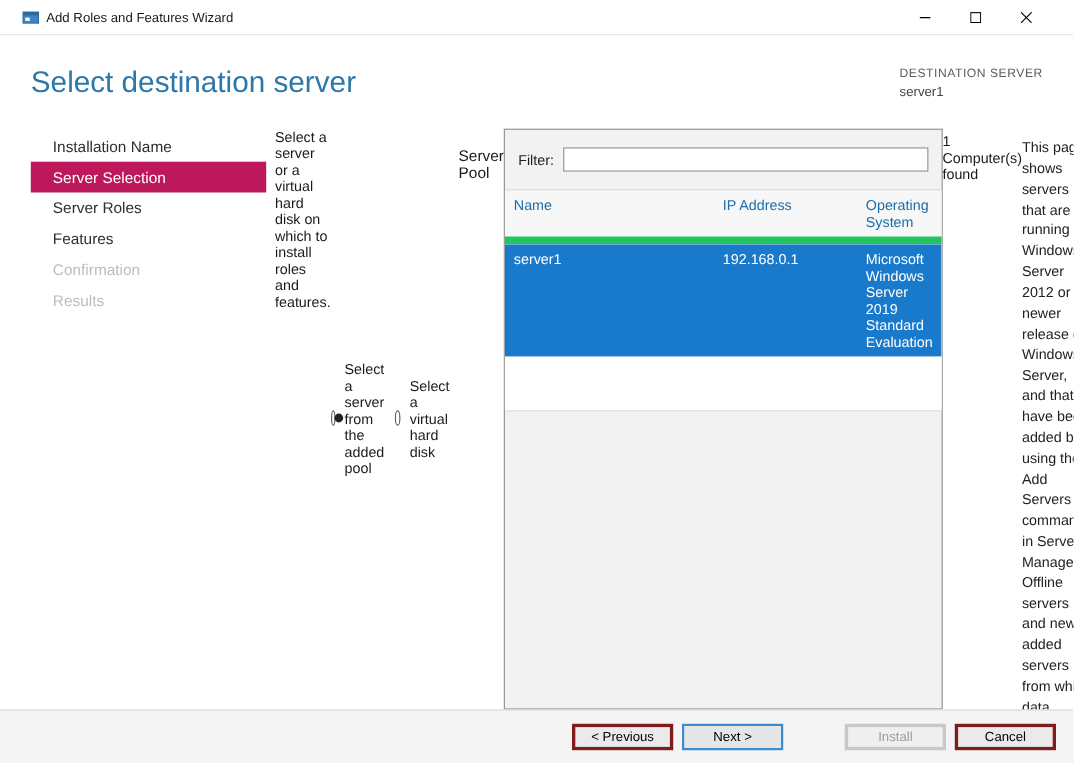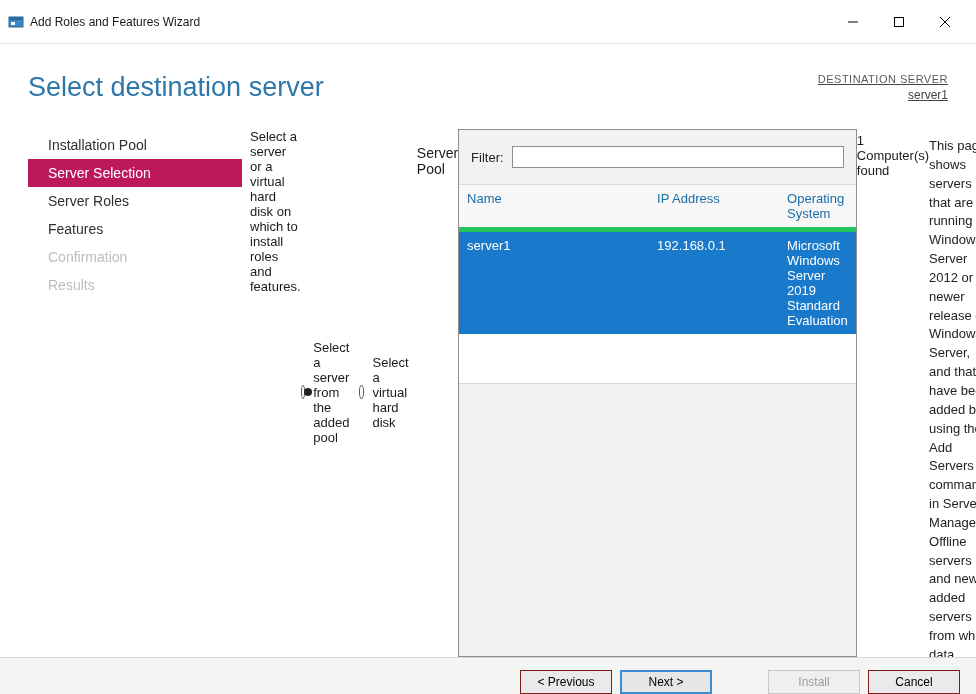--- a/index.html
+++ b/index.html
@@ -8,24 +8,24 @@
     padding: 0;
     font-family: "Segoe UI", Tahoma, sans-serif;
     font-size: 13px;
     color: #1a1a1a;
     background: #fff;
     width: 976px;
     height: 694px;
     overflow: hidden;
   }
   .titlebar {
-    height: 44px;
-    display: flex;
-    align-items: center;
-    padding: 0 8px;
+    height: 32px;
+    display: flex;
+    align-items: center;
+    padding: 0 20px;
     border-bottom: 1px solid #e6e6e6;
   }
   .titlebar-icon {
     width: 16px;
     height: 16px;
     margin-right: 6px;
     display: inline-flex;
     align-items: center;
     justify-content: center;
   }
@@ -52,25 +52,23 @@
     align-items: flex-end;
     padding: 28px 28px 0 28px;
   }
   .page-title {
     color: #2d77a9;
     font-size: 27px;
     font-weight: 300;
   }
   .dest-block {
     margin-left: auto;
-    text-align: right;
     color: #444;
     font-size: 11px;
     line-height: 1.35;
-    text-decoration: underline;
   }
   .dest-label { letter-spacing: 0.5px; color:#5b5b5b;}
   .dest-server { font-size: 12px; }
   .main-row {
     display: flex;
     flex: 1;
     padding: 24px 28px 0 28px;
     min-height: 0;
   }
   .sidebar {
@@ -127,21 +125,21 @@
     border: 1px solid #8e8e8e;
     background: #fff;
     padding: 0 4px;
     font-family: inherit;
     font-size: 13px;
   }
   .table-headers {
     display: flex;
     background: #f7f7f7;
     border-top: 1px solid #d9d9d9;
-    border-bottom: 5px solid #22c55e;
+    border-bottom: 7px solid #22c55e;
     color: #1b6ea8;
     font-size: 13px;
   }
   .th, .td { padding: 6px 8px; }
   .col-name { width: 190px; }
   .col-ip   { width: 130px; }
   .col-os   { flex: 1; }
   .table-body { background:#fff; height: 152px; overflow:auto; border-bottom:1px solid #d9d9d9;}
   .tr { display:flex; font-size:13px; }
   .tr.selected { background:#1979ca; color:#fff; }
@@ -151,21 +149,21 @@
     border-top: 1px solid #d8d8d8;
     padding: 12px 16px;
     display: flex;
     justify-content: flex-end;
     gap: 8px;
     background: #f4f4f4;
   }
   .btn {
     min-width: 92px;
     height: 24px;
-    border: 1px solid #7f1d1d;
+    border: 3px solid #7f1d1d;
     background: #eaeaea;
     font-family: inherit;
     font-size: 12px;
     padding: 0 10px;
     display:inline-flex;align-items:center;justify-content:center;
   }
   .btn.primary { border: 2px solid #3b8dd1; background:#e6e6e6; }
   .btn.disabled { color:#9d9d9d; border-color:#c8c8c8; background:#efefef;}
   .gap { width: 40px; }
 </style>
@@ -205,21 +203,21 @@
   <div class="header-row">
     <div class="page-title">Select destination server</div>
     <div class="dest-block">
       <div class="dest-label">DESTINATION SERVER</div>
       <div class="dest-server">server1</div>
     </div>
   </div>
 
   <div class="main-row">
     <div class="sidebar">
-      <div class="side-item">Installation Pool</div>
+      <div class="side-item">Installation Name</div>
       <div class="side-item selected">Server Selection</div>
       <div class="side-item">Server Roles</div>
       <div class="side-item">Features</div>
       <div class="side-item disabled">Confirmation</div>
       <div class="side-item disabled">Results</div>
     </div>
 
     <div class="main-panel">
       <div class="instr">Select a server or a virtual hard disk on which to install roles and features.</div>
 

